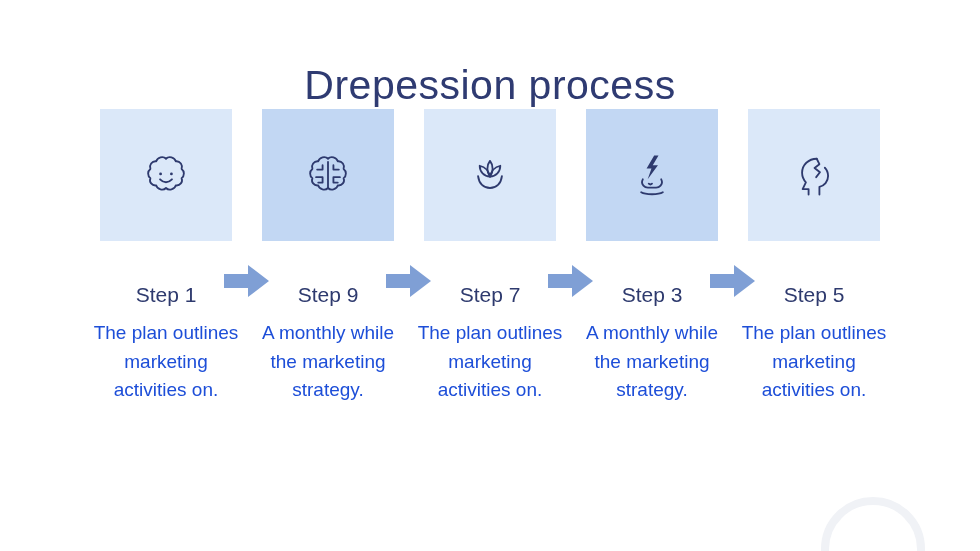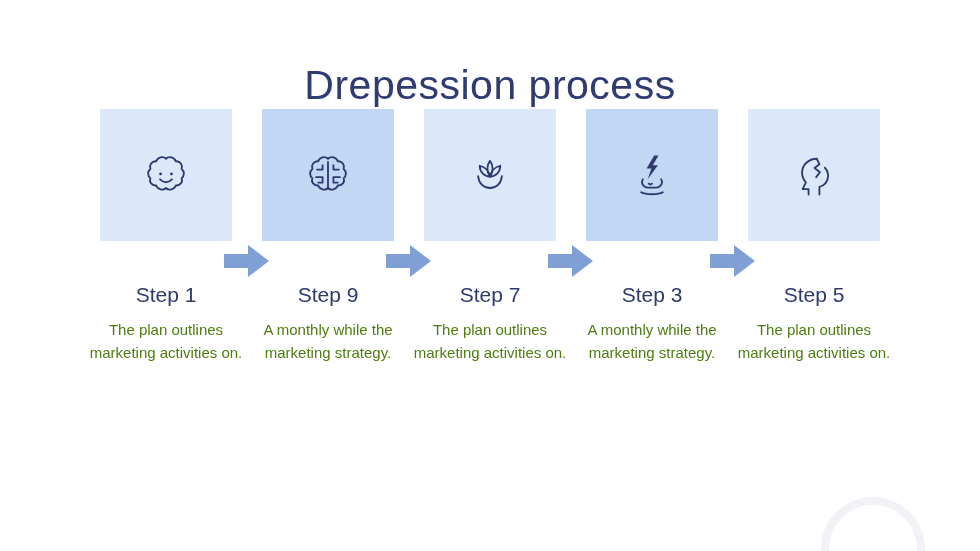--- a/index.html
+++ b/index.html
@@ -47,23 +47,23 @@
   .arrow-wrap svg { margin: 0 -9px; display: block; }
   .step-label {
     margin-top: 42px;
     font-size: 21px;
     font-weight: 500;
     color: #2e3a6e;
   }
   .step-desc {
     margin-top: 12px;
     width: 156px;
-    font-size: 15px;
+    font-size: 19px;
     line-height: 1.5;
-    color: #4d7c0f;
+    color: #1d4ed8;
     text-align: center;
   }
   .corner-ring {
     position: absolute;
     right: 55px;
     bottom: -50px;
     width: 88px; height: 88px;
     border-radius: 50%;
     border: 8px solid #f0f2f6;
     background: #ffffff;

